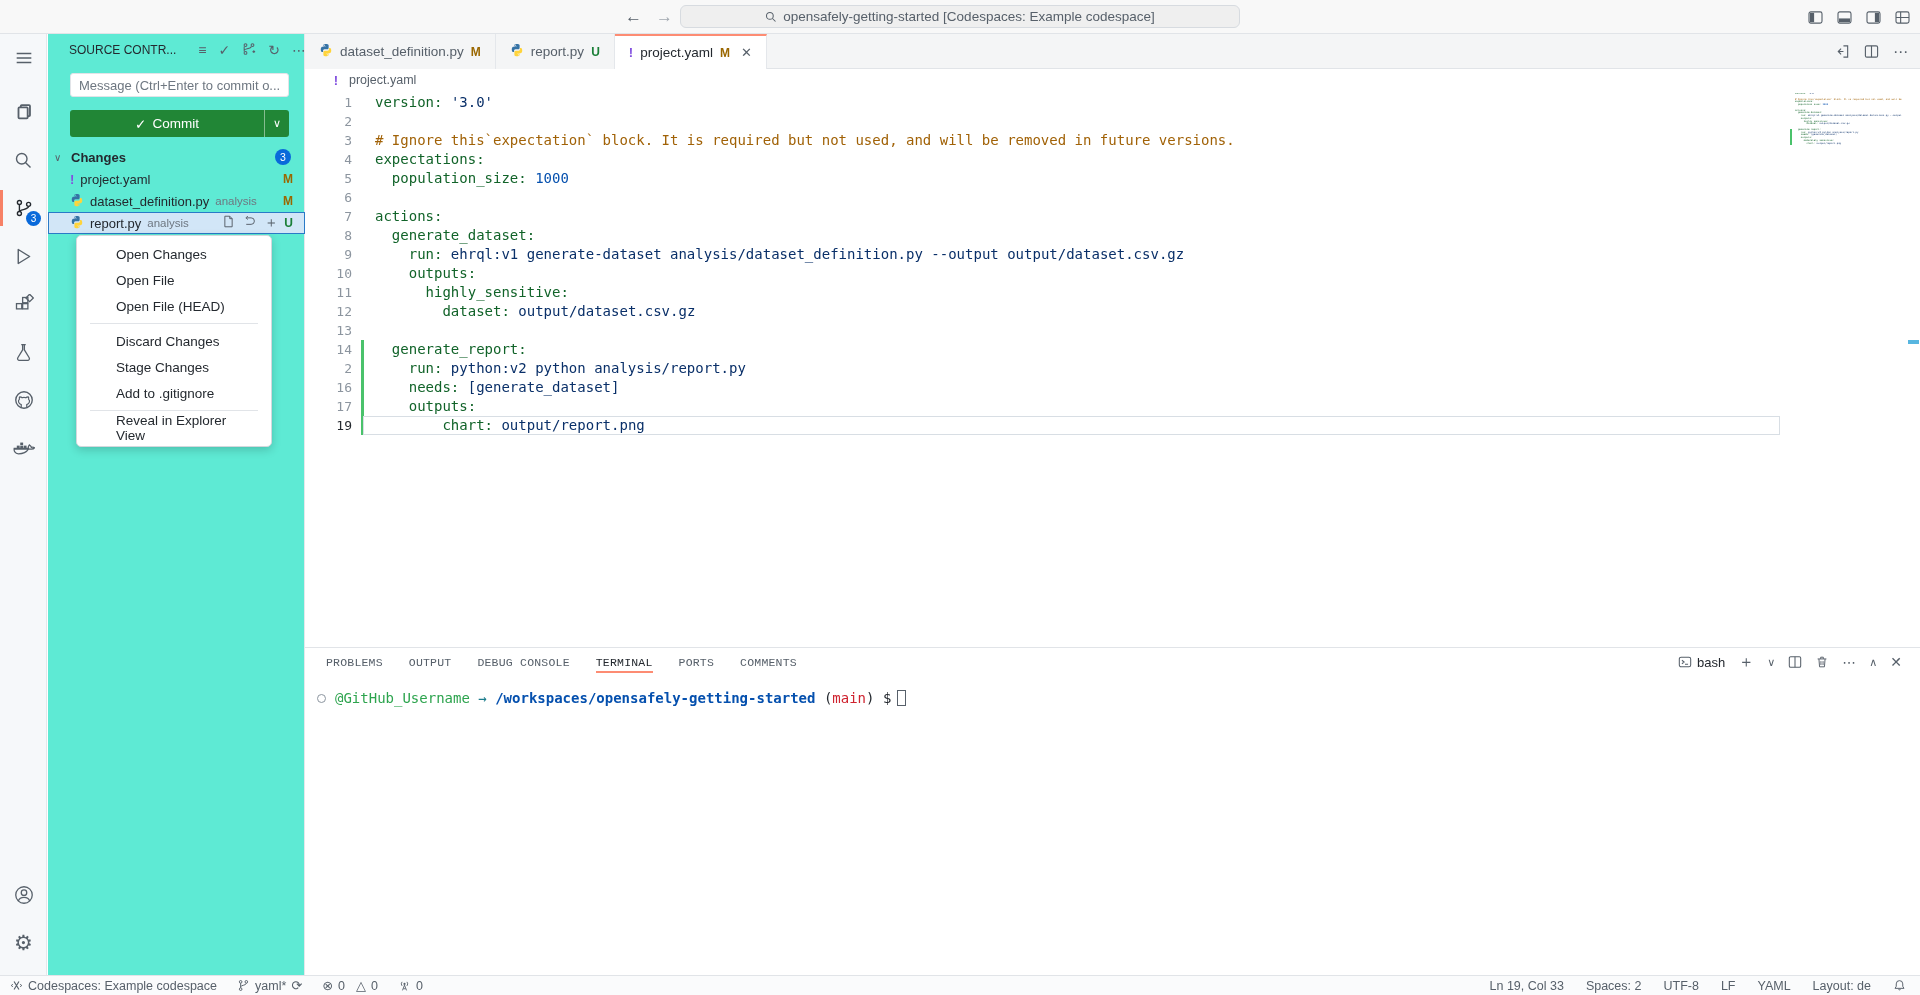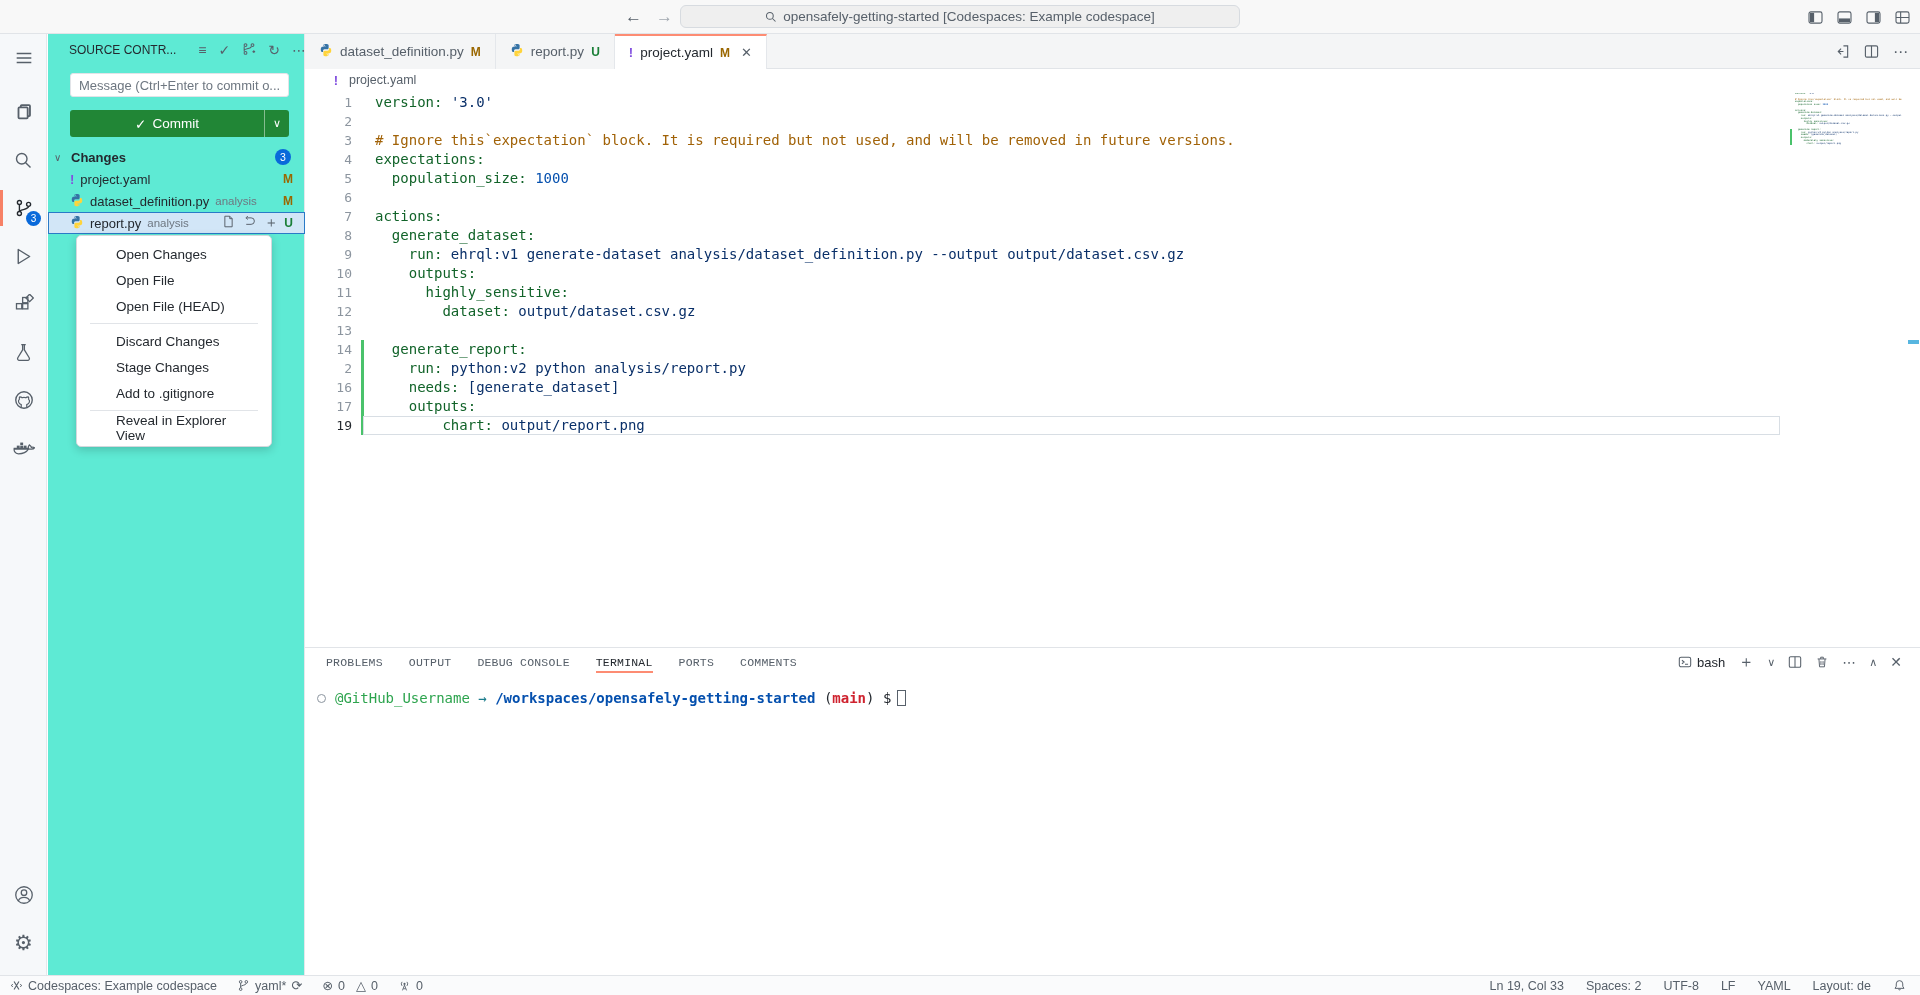--- a/index.html
+++ b/index.html
@@ -96,21 +96,21 @@
   .ptab { font-size:11.5px; letter-spacing:.2px; color:#57606a; height:28px; display:flex; align-items:center; position:relative;font-family:Liberation Mono, monospace; }
   .ptab.active { color:#24292f; }
   .ptab.active::after { content:''; position:absolute; left:0; right:0; bottom:3px; height:2px; background:#fd8c73; }
   .panel-actions { position:absolute; right:18px; top:0; height:28px; display:flex; align-items:center; gap:13px; color:#57606a; font-size:14px; }
   .shell-label { display:flex; align-items:center; gap:5px; font-size:13px; color:#24292f; }
   .terminal-line { position:absolute; left:12px; top:42px; display:flex; align-items:center; font-family:"DejaVu Sans Mono","Liberation Mono",monospace; font-size:14px; }
   .t-circle { width:9px; height:9px; border:1px solid #8c959f; border-radius:50%; margin-right:9px; flex:0 0 auto; }
   .t-green { color:#2da44e; font-weight:400; }
   .t-cyan { color:#1b7c8c; }
   .t-blue { color:#0550ae; font-weight:700; }
-  .t-red { color:#cf222e; font-weight:700; }
+  .t-red { color:#cf222e; font-weight:400; }
   .t-pln { color:#24292f; }
   .t-cursor { display:inline-block; width:9px; height:16px; border:1px solid #57606a; margin-left:6px; }
   .term-pre { white-space:pre; }
 
   
   .statusbar { position:absolute; left:0; top:975px; width:1920px; height:20px; background:#fafbfc; border-top:1px solid #e1e4e8; display:flex; align-items:center; font-size:12.5px; color:#57606a; }
   .sb-left { display:flex; align-items:center; gap:20px; padding-left:10px; }
   .sb-right { margin-left:auto; display:flex; align-items:center; gap:22px; padding-right:14px; }
   .sb-item { display:flex; align-items:center; gap:5px; white-space:nowrap; }
   .sb-item svg { display:block; }

